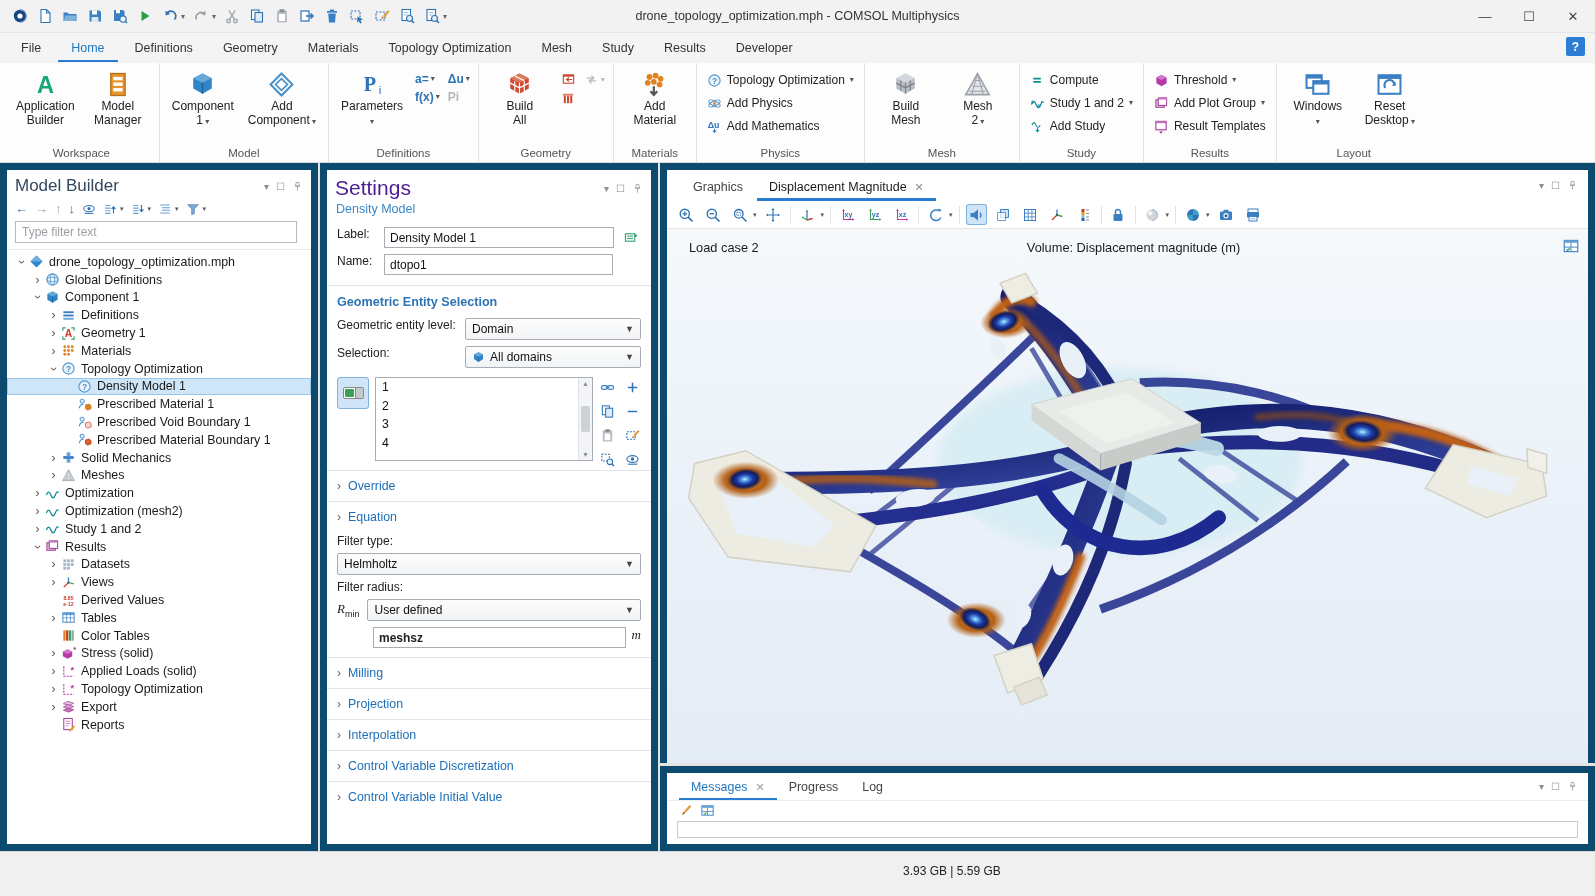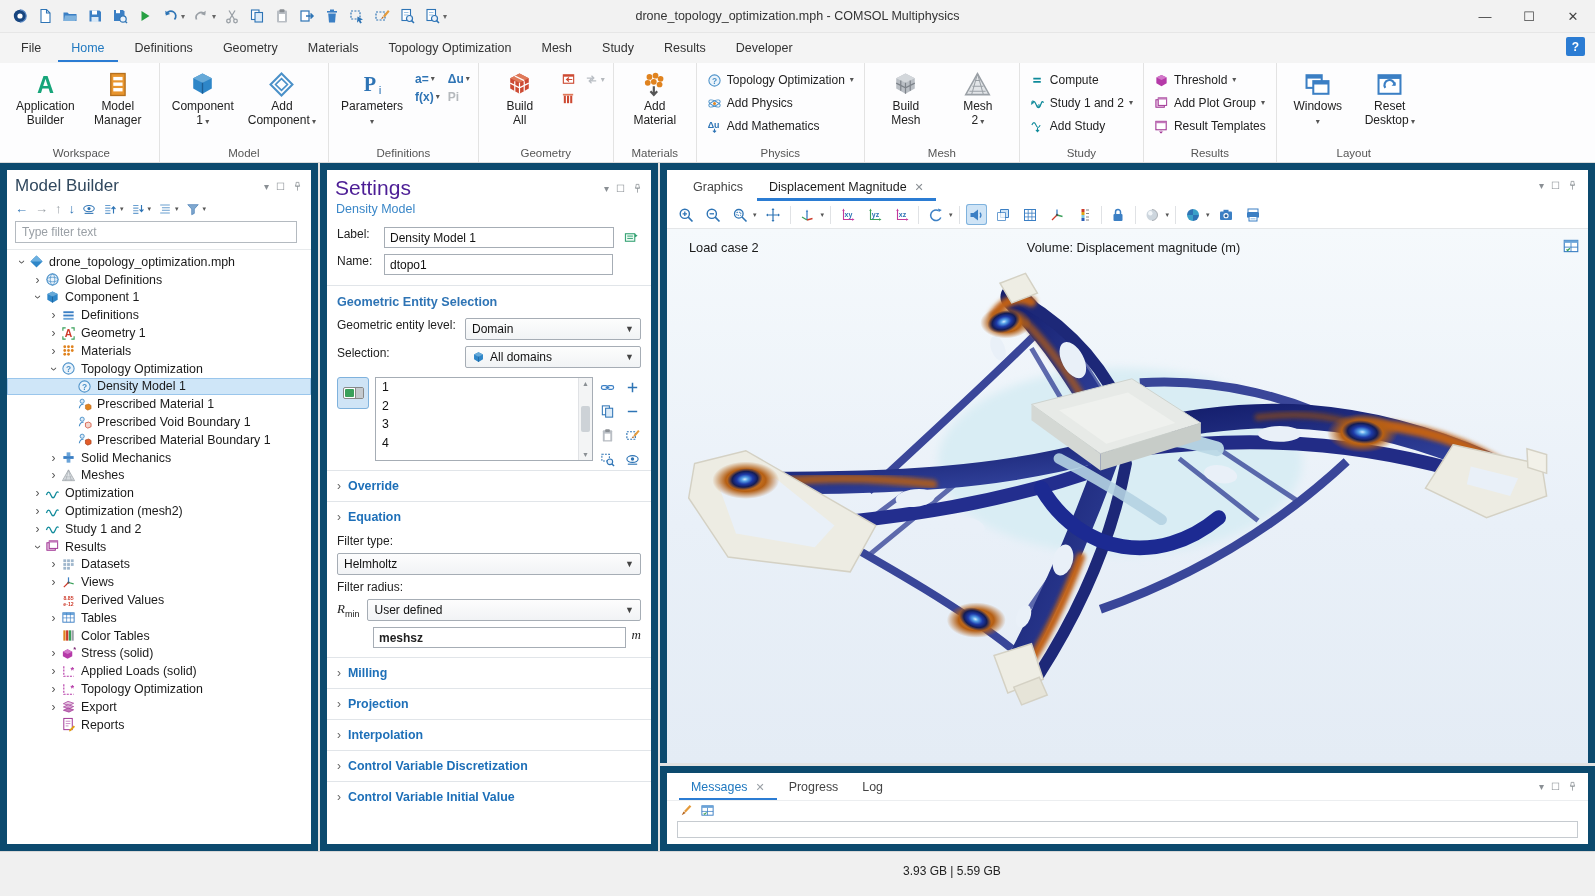--- a/index.html
+++ b/index.html
@@ -94,21 +94,21 @@
   .listitems div{height:18.5px;font-size:12.3px;color:#111}
   .lscroll{width:13px;background:#f3f4f5;border-left:1px solid #e0e2e5;display:flex;flex-direction:column;align-items:center;justify-content:space-between;padding:2px 0}
   .lscroll .th{width:9px;height:26px;background:#cdd2d7;border-radius:2px}
   .lscroll .sa{font-size:7px;color:#8a8f94}
   .selbtns{display:flex;gap:8px;padding-top:2px}
   .selcol{display:flex;flex-direction:column;gap:7px}
   .selcol .iconbtn{width:17px;height:17px}
   .csection{display:flex;align-items:center;gap:7px;border-top:1px solid #e1e5e9;padding:8px 10px}
   .csection .cexp{font-size:12px;color:#666}
   .csection .cexp.open{transform:rotate(90deg);color:#2e74b5}
-  .csection .ctitle{color:#1d6fb8;font-size:12.4px;font-weight:bold}
+  .csection .ctitle{color:#1d6fb8;font-size:12.4px;font-weight:normal}
   .fsub{padding:2px 10px;color:#222}
   .fcombo-row{padding:3px 10px}
   .rminrow{display:flex;align-items:center;gap:8px;padding:3px 10px}
   .rmin{font-family:"Liberation Serif",serif;font-style:italic;font-size:13px}
   .rmin sub{font-style:normal;font-size:9px;font-family:"Liberation Sans",sans-serif}
   .valrow{display:flex;gap:6px;padding:3px 10px 3px 46px}
   .unit{color:#222;font-style:italic;font-family:"Liberation Serif",serif;font-size:13px}
   
   .rightcol{flex:1;display:flex;flex-direction:column}
   .gfx{flex:1;display:flex;flex-direction:column}

